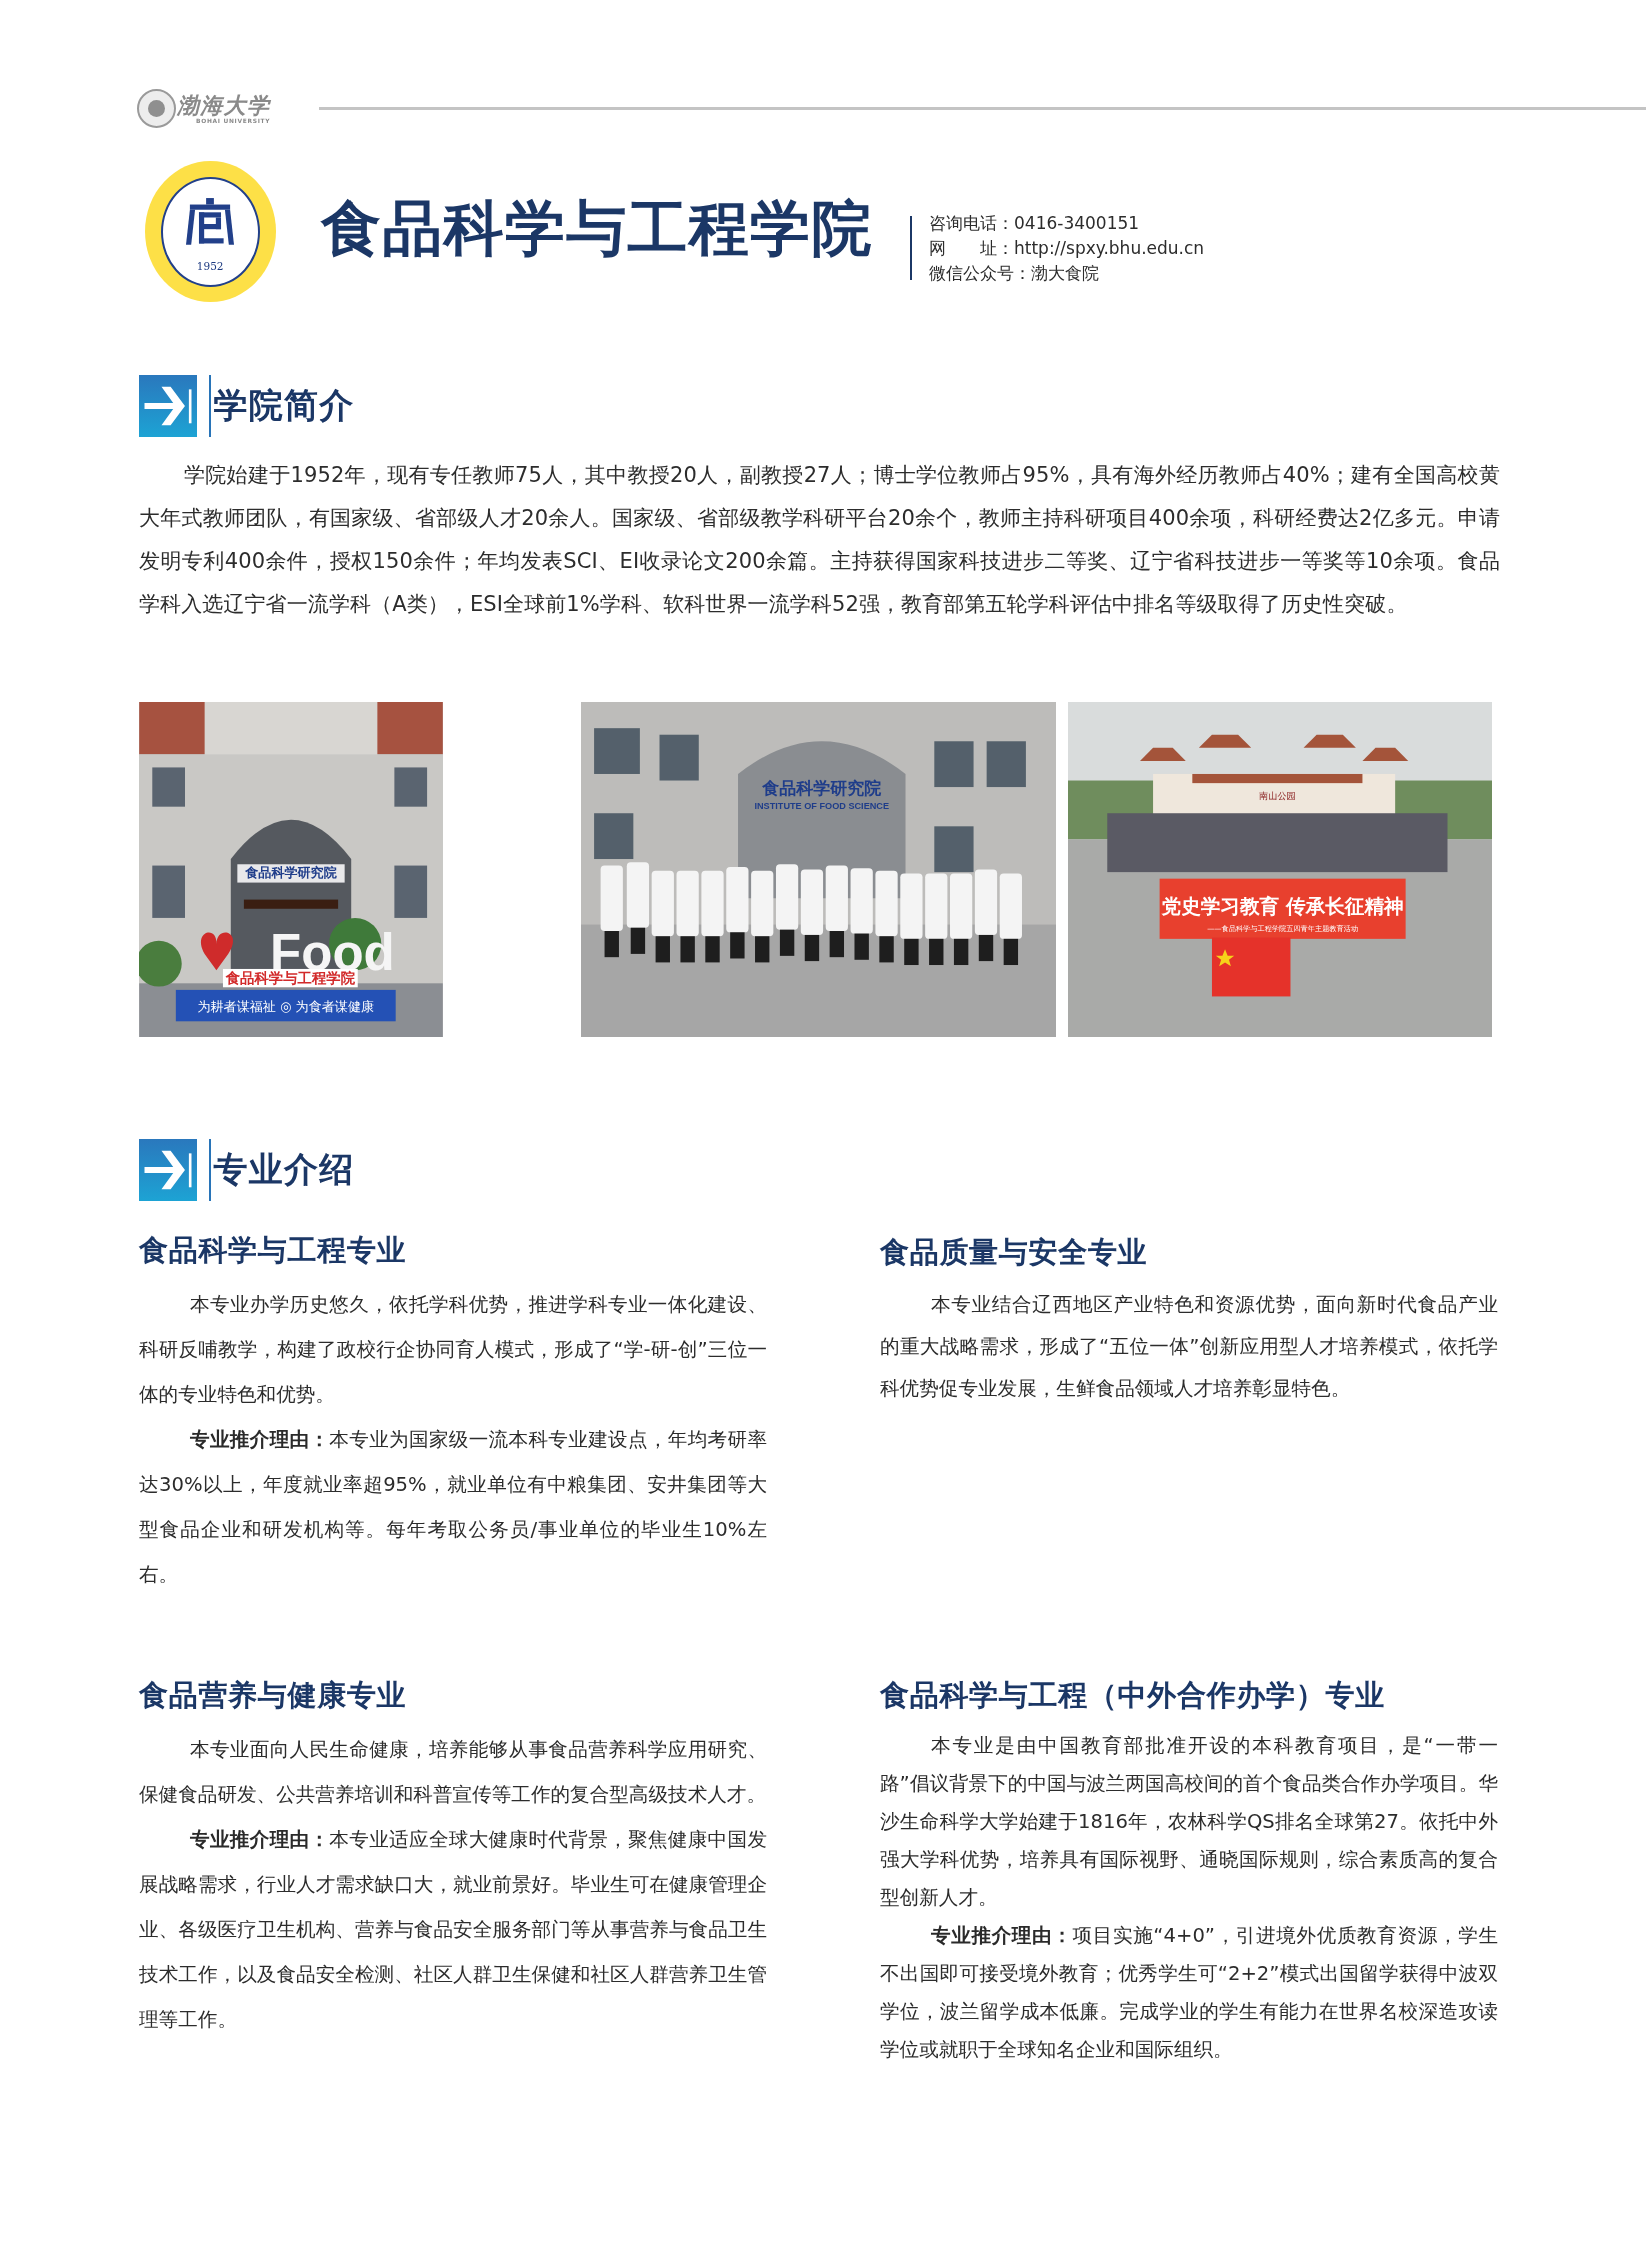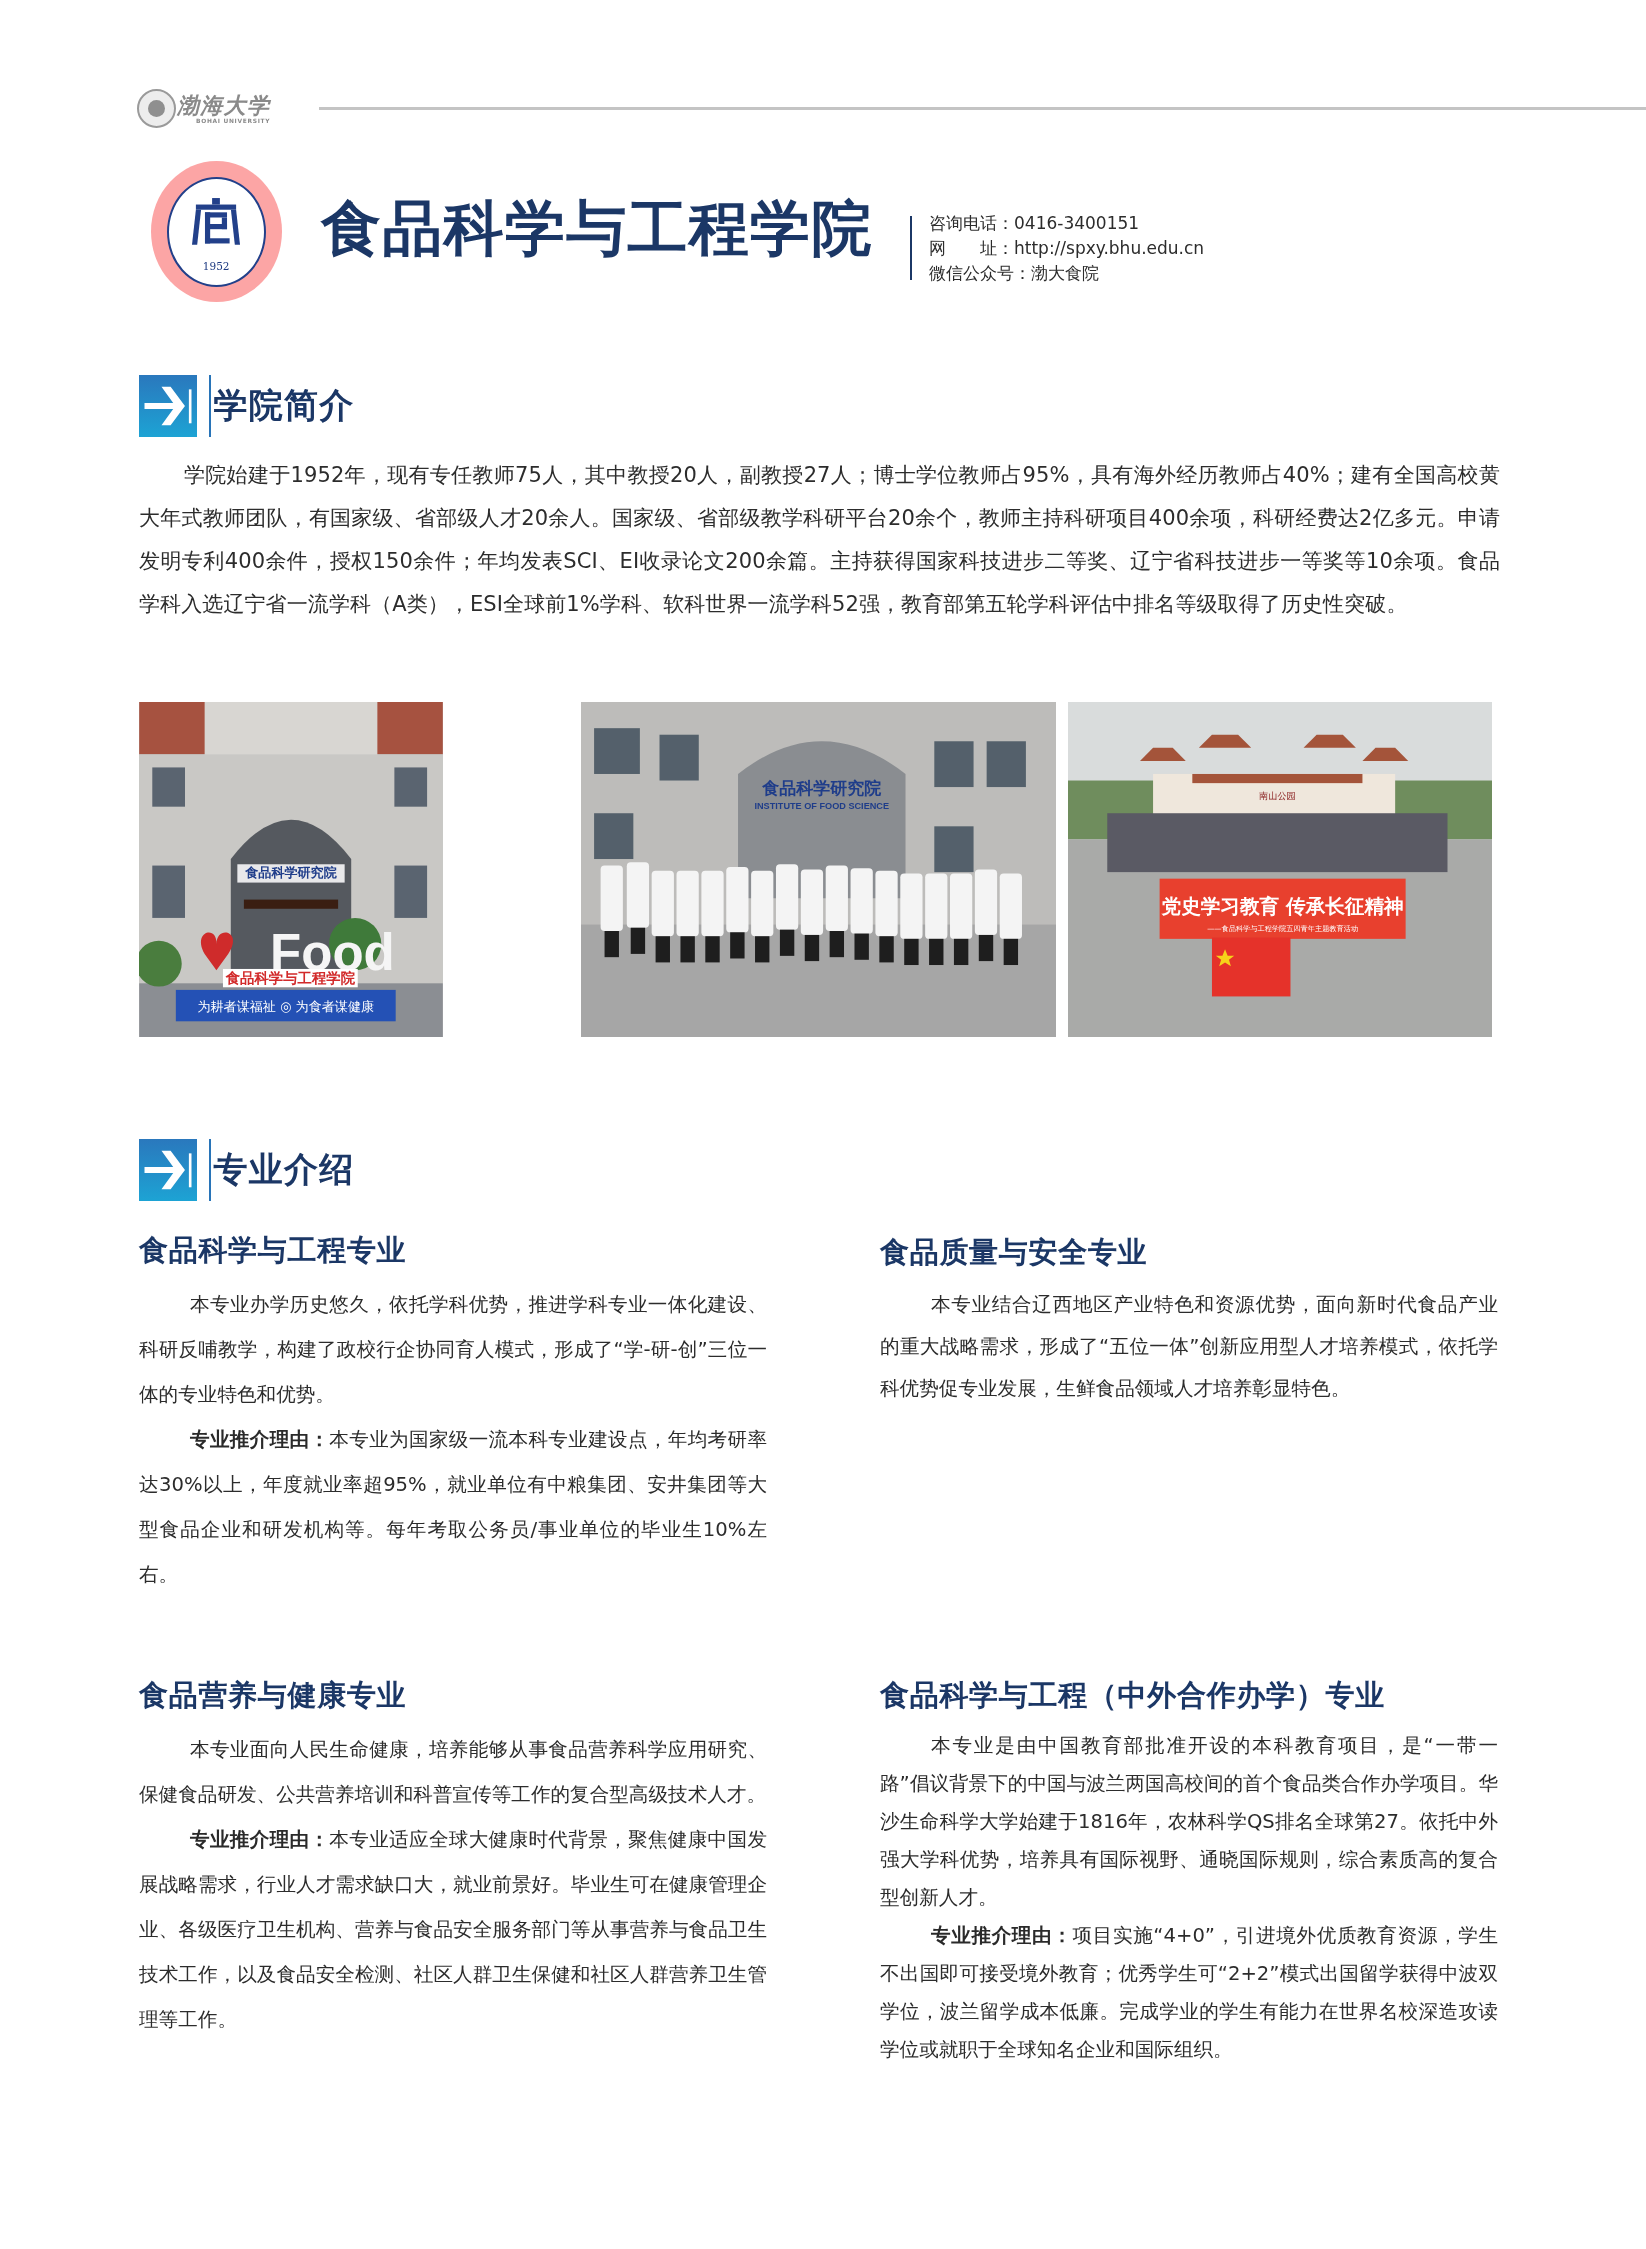--- a/index.html
+++ b/index.html
@@ -11,22 +11,22 @@
   .uni-logo { left: 137px; top: 89px; display: flex; align-items: center; }
   .uni-seal { width: 39px; height: 39px; border-radius: 50%; border: 2px solid #9a9a9a; box-sizing: border-box;
               position: relative; background: #ededed; }
   .uni-seal::after { content: ""; position: absolute; left: 9.2px; top: 9.2px; width: 17px; height: 17px; border-radius: 50%; background: #8f8f8f; }
   .uni-name { margin-left: 1px; display: flex; flex-direction: column; align-items: flex-end; }
   .uni-name-cn { font-family: "DejaVu Serif", serif; font-size: 22px; color: #8a8a8a; font-style: italic; font-weight: bold; letter-spacing: 1.3px; line-height: 25px; }
   .uni-name-en { font-size: 5.9px; color: #8a8a8a; letter-spacing: 0.7px; font-weight: bold; }
   .top-rule { left: 319px; top: 107px; width: 1327px; height: 3.3px; background: #c4c4c4; }
 
   
-  .college-seal { left: 151px; top: 161px; width: 131px; height: 141px; border-radius: 50%;
-                  background: #fca5a5; box-sizing: border-box; }
+  .college-seal { left: 145px; top: 161px; width: 131px; height: 141px; border-radius: 50%;
+                  background: #fde047; box-sizing: border-box; }
   .college-seal .ring { position: absolute; left: 15.7px; top: 15.7px; width: 99px; height: 110px; border-radius: 50%;
                         background: #ffffff; border: 2px solid #22408a; box-sizing: border-box; }
   .college-seal .glyph { position: absolute; left: 23.6px; top: 19.6px; width: 48px; height: 52px; }
   .college-seal .year { position: absolute; left: 0; width: 100%; top: 81px; text-align: center;
                         font-size: 10.5px; color: #1d3a80; font-family: "DejaVu Serif", serif; }
   .college-title { left: 321px; top: 196px; font-size: 60px; font-weight: bold; color: #1b3766;
                    letter-spacing: 1.3px; line-height: 65px; white-space: nowrap; }
   .vdivider { left: 910px; top: 216px; width: 2px; height: 64px; background: #1b3766; }
   .contact { left: 921px; top: 211px; font-size: 17px; line-height: 25px; color: #2c2c2c; white-space: nowrap; margin-left: 8px; }
   .contact .row { display: flex; }

